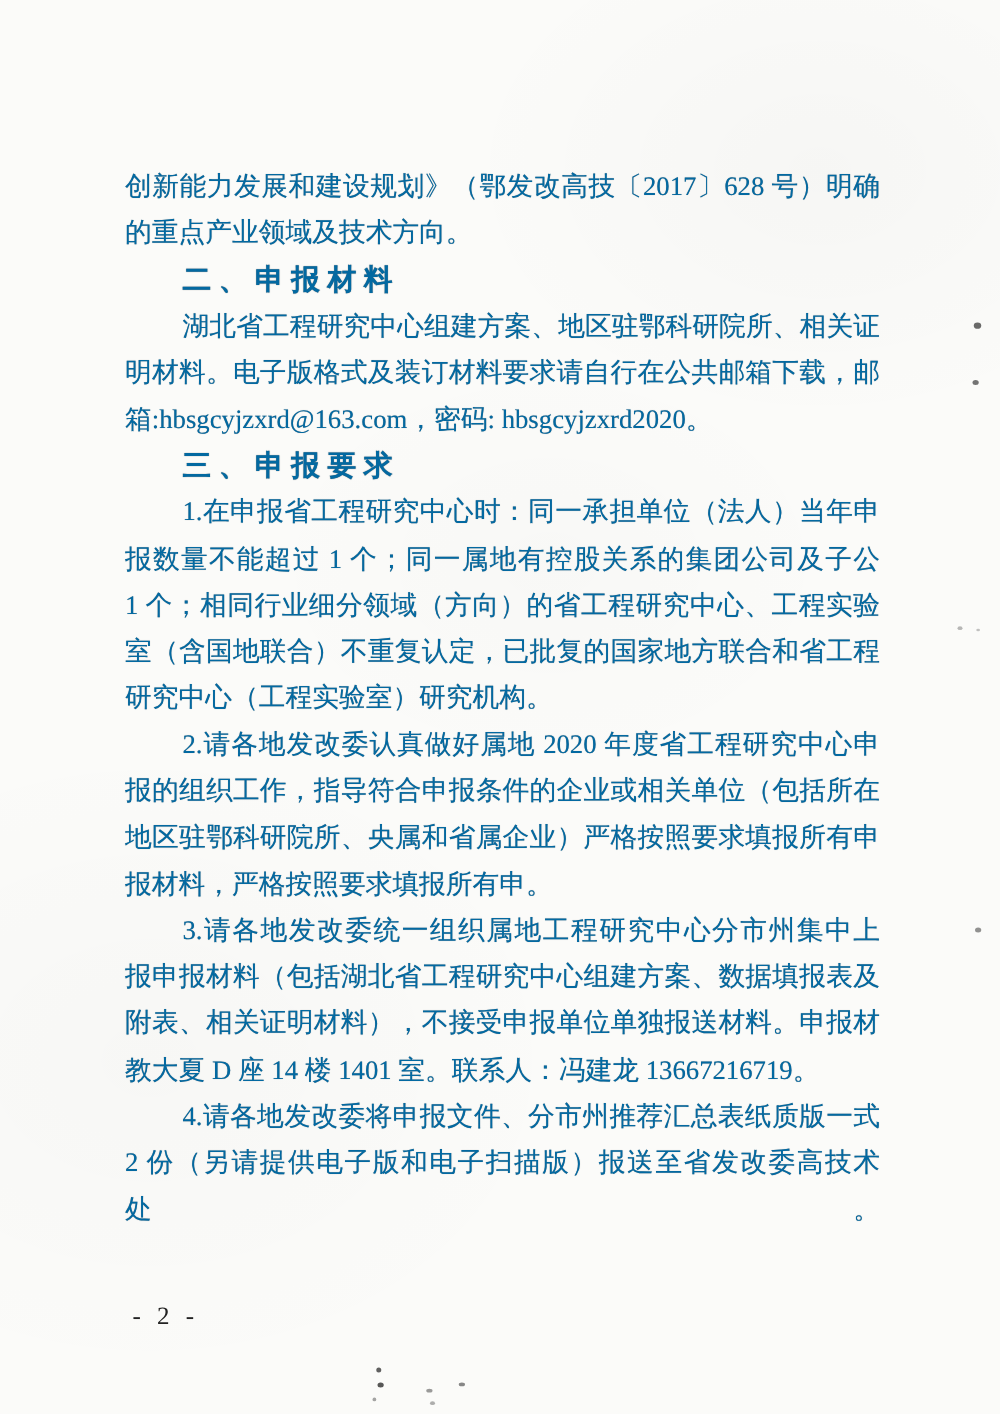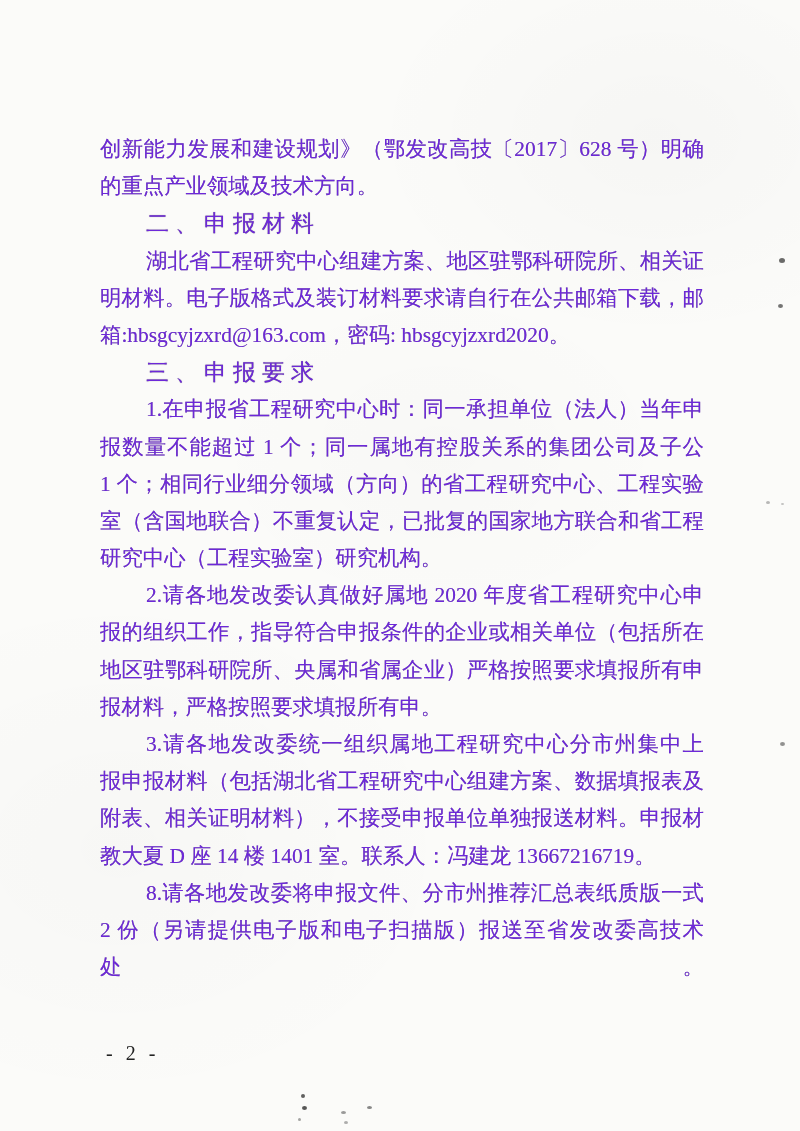--- a/index.html
+++ b/index.html
@@ -25,36 +25,36 @@
   .document-body {
     position: absolute;
     left: 100px;
     top: 131px;
     width: 604px;
   }
   .line {
     height: 37.2px;
     line-height: 37.2px;
     font-size: 21.4px;
-    color: #6d28d9;
+    color: #0369a1;
     text-align: justify;
     text-align-last: left;
     text-shadow: 0 0 0.6px rgba(25,25,25,0.45);
     white-space: normal;
     overflow: visible;
   }
   .line.justify {
     text-align-last: justify;
   }
   .line.indent {
     text-indent: 46px;
   }
   .line.heading {
     font-family: "Liberation Sans", "DejaVu Sans", sans-serif;
-    font-weight: 400;
+    font-weight: 700;
     font-size: 23px;
     letter-spacing: 6px;
     text-align-last: left;
     text-shadow: 0 0 0.8px rgba(15,15,15,0.6);
   }
   .page-number {
     position: absolute;
     left: 106px;
     top: 1042px;
     font-size: 20px;
@@ -87,21 +87,21 @@
       <div class="line body justify">室（含国地联合）不重复认定，已批复的国家地方联合和省工程</div>
       <div class="line body">研究中心（工程实验室）研究机构。</div>
       <div class="line body indent justify">2.请各地发改委认真做好属地 2020 年度省工程研究中心申</div>
       <div class="line body justify">报的组织工作，指导符合申报条件的企业或相关单位（包括所在</div>
       <div class="line body justify">地区驻鄂科研院所、央属和省属企业）严格按照要求填报所有申</div>
       <div class="line body">报材料，严格按照要求填报所有申。</div>
       <div class="line body indent justify">3.请各地发改委统一组织属地工程研究中心分市州集中上</div>
       <div class="line body justify">报申报材料（包括湖北省工程研究中心组建方案、数据填报表及</div>
       <div class="line body justify">附表、相关证明材料），不接受申报单位单独报送材料。申报材</div>
       <div class="line body">教大夏 D 座 14 楼 1401 室。联系人：冯建龙 13667216719。</div>
-      <div class="line body indent justify">8.请各地发改委将申报文件、分市州推荐汇总表纸质版一式</div>
+      <div class="line body indent justify">4.请各地发改委将申报文件、分市州推荐汇总表纸质版一式</div>
       <div class="line body justify">2 份（另请提供电子版和电子扫描版）报送至省发改委高技术处。</div>
     </div>
   <div class="page-number">- 2 -</div>
   <div id="specks">
       <div class="speck" style="left: 779px; top: 258px; width: 6px; height: 5px; opacity: 0.75;"></div>
       <div class="speck" style="left: 778px; top: 304px; width: 5px; height: 4px; opacity: 0.7;"></div>
       <div class="speck" style="left: 766px; top: 501px; width: 4px; height: 3px; opacity: 0.35;"></div>
       <div class="speck" style="left: 781px; top: 503px; width: 3px; height: 2px; opacity: 0.3;"></div>
       <div class="speck" style="left: 780px; top: 742px; width: 5px; height: 4px; opacity: 0.55;"></div>
       <div class="speck" style="left: 301px; top: 1094px; width: 4px; height: 4px; opacity: 0.8;"></div>

